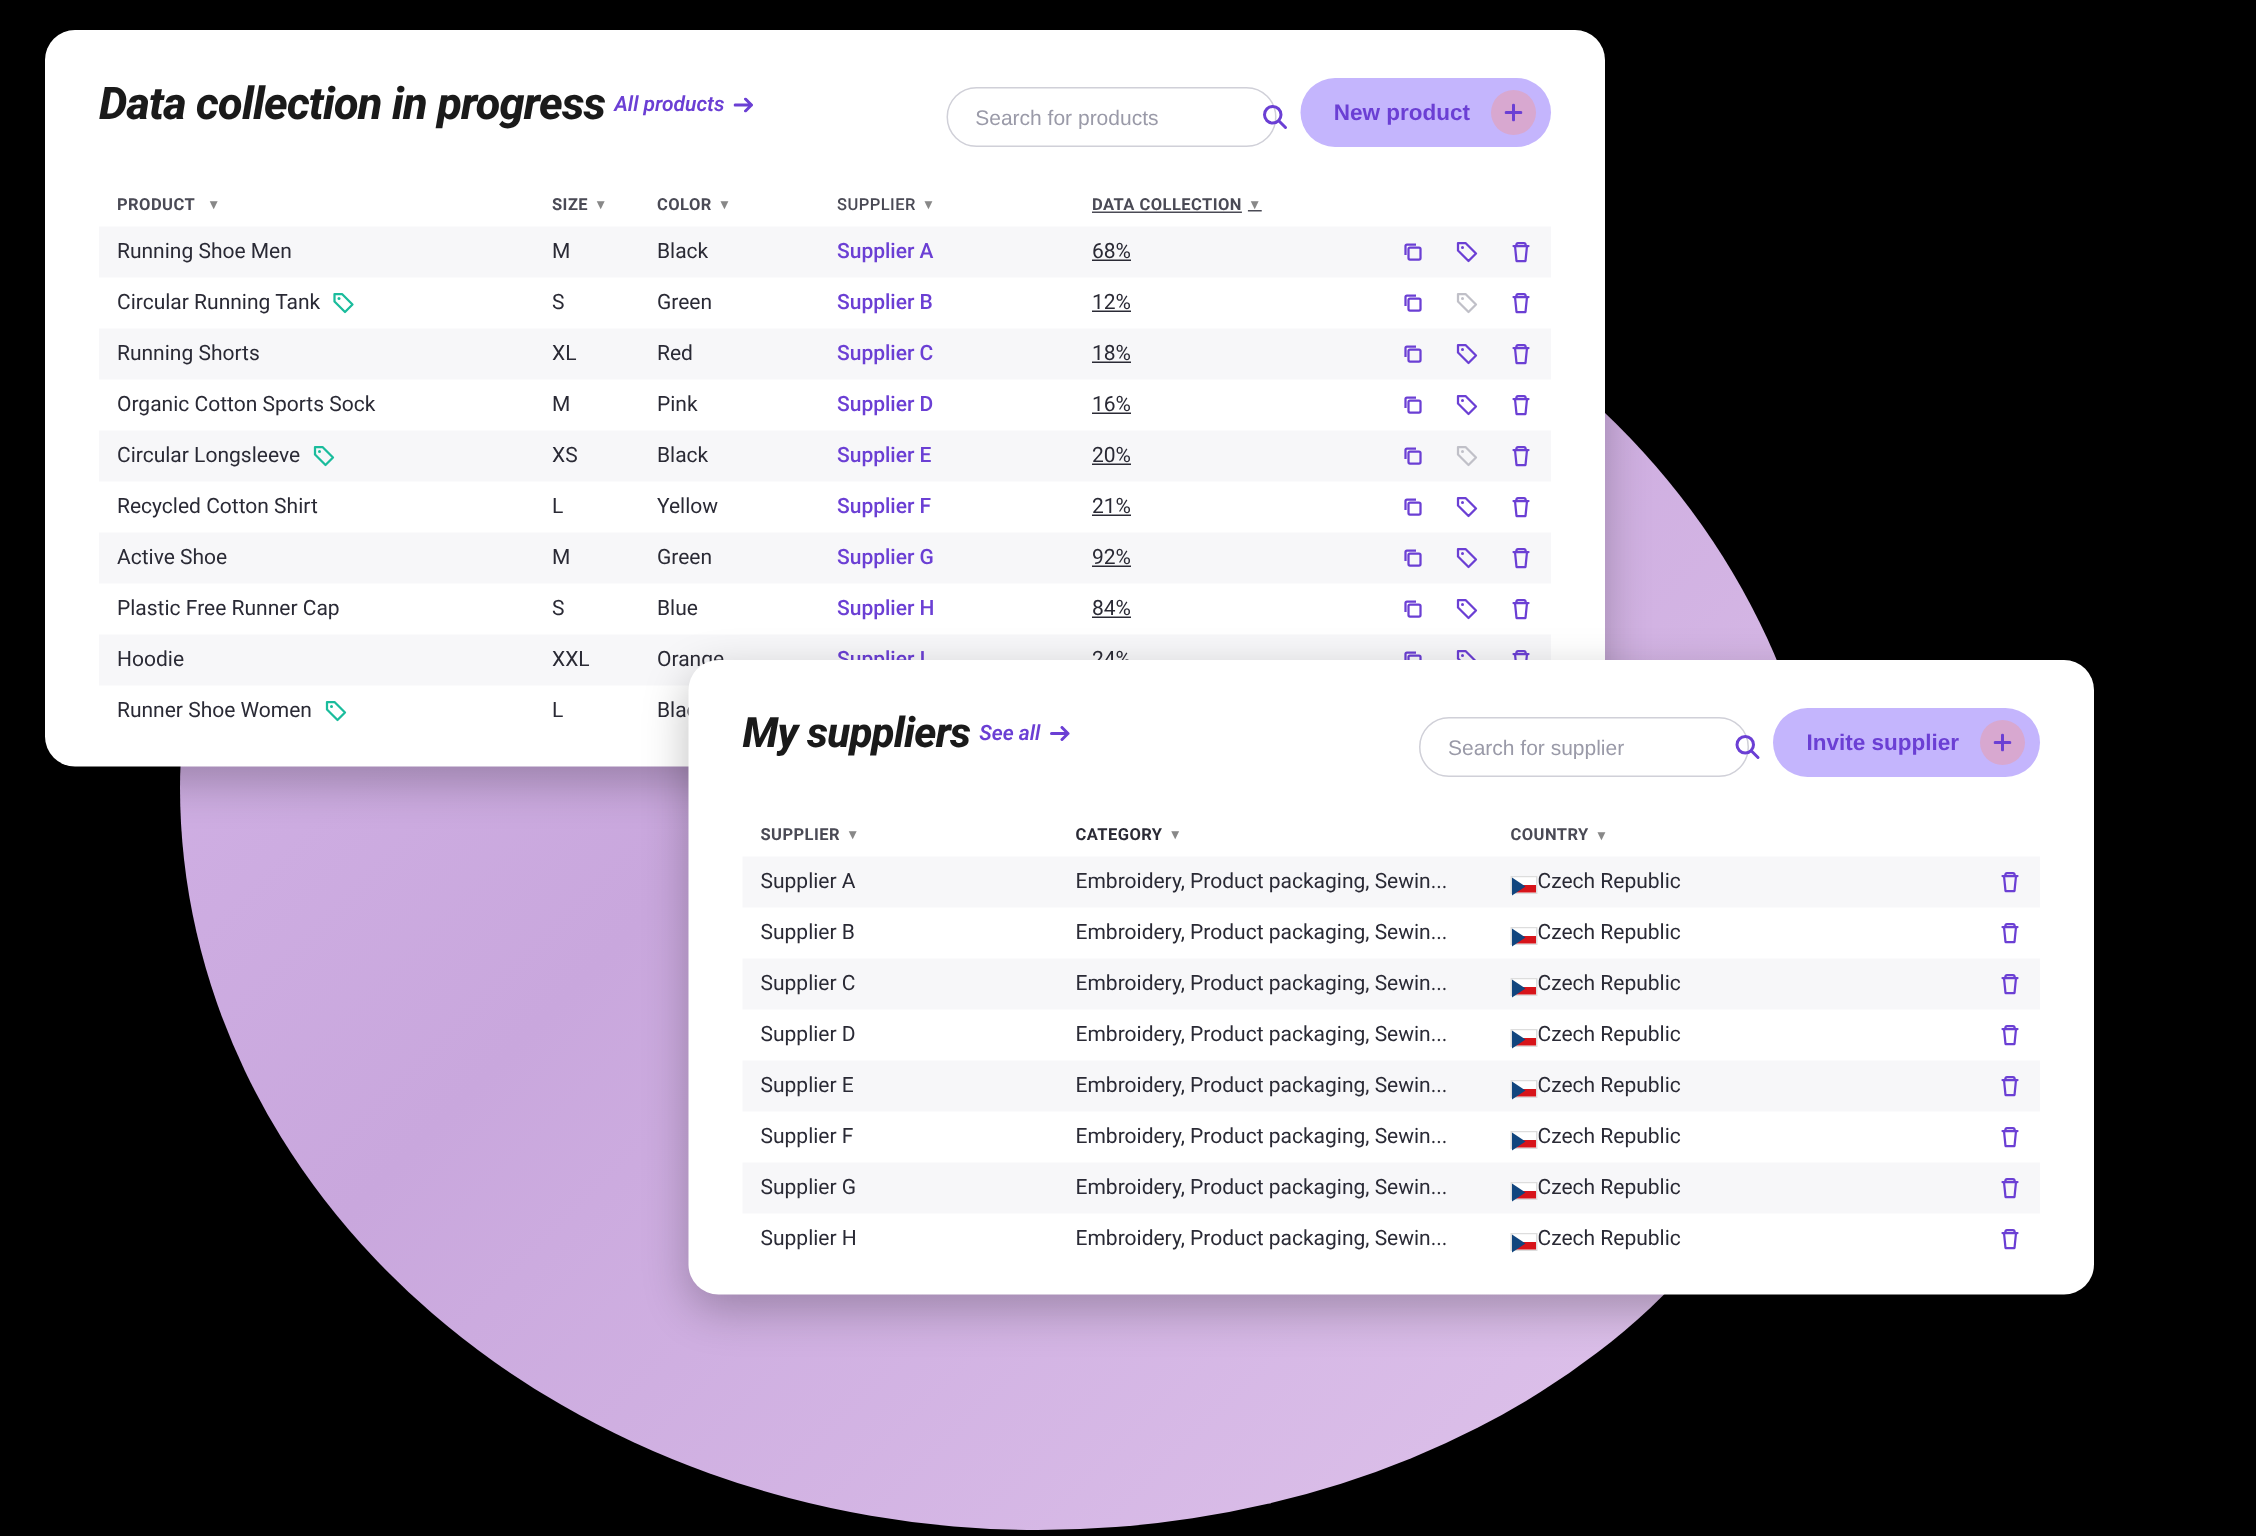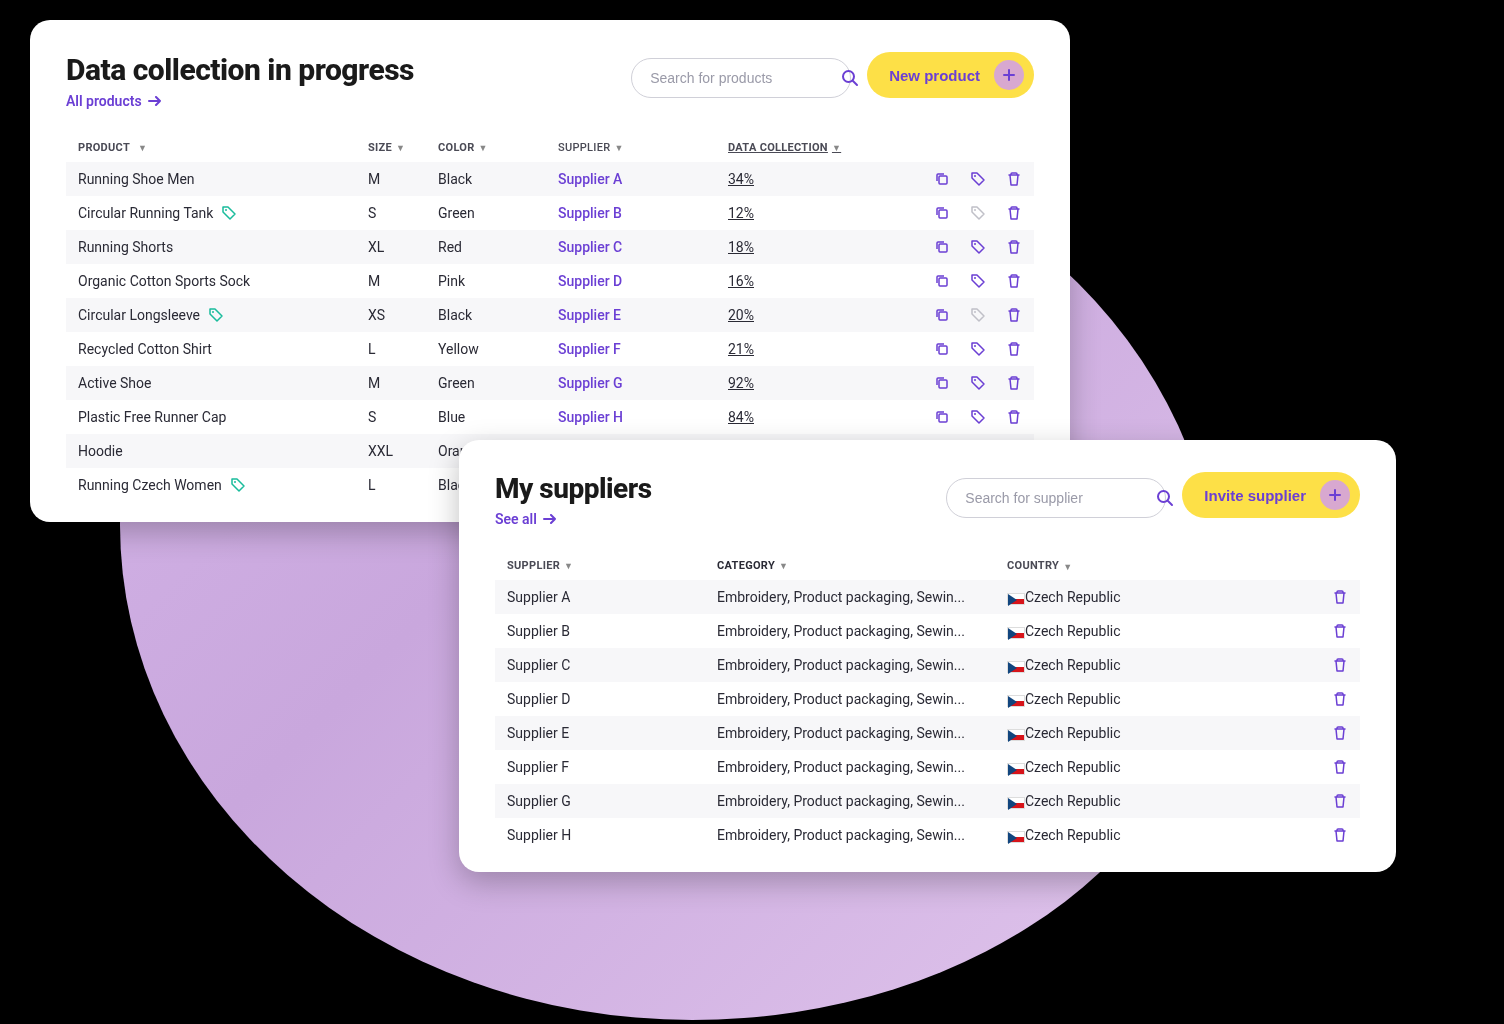--- a/index.html
+++ b/index.html
@@ -25,39 +25,39 @@
   position: absolute;
   background: #fff;
   border-radius: 20px;
   box-shadow: 0 10px 30px rgba(0,0,0,0.25);
   padding: 32px 36px 20px;
   z-index: 2;
 }
 .card-products { left: 30px; top: 20px; width: 1040px; }
 .card-suppliers { left: 459px; top: 440px; width: 937px; z-index: 3; }
 .card-header { display: flex; justify-content: space-between; align-items: flex-start; margin-bottom: 24px; }
-.title-block { display: flex; flex-direction: column; gap: 6px; }
+.title-block { display: flex; flex-direction: row; gap: 6px; font-style: italic; }
 .card-title { font-size: 30px; font-weight: 800; color: #1a1a1a; letter-spacing: -0.5px; }
 .card-title-sm { font-size: 28px; font-weight: 800; color: #1a1a1a; letter-spacing: -0.5px; }
 .link-row { display: flex; align-items: center; gap: 6px; color: #6b3fd4; font-weight: 600; font-size: 14px; cursor: pointer; }
 .header-actions { display: flex; align-items: flex-end; gap: 16px; }
 .search-box {
   display: flex; align-items: center; gap: 10px;
   border: 1.5px solid #d0d0d8; border-radius: 999px;
   padding: 10px 18px; width: 220px; background: #fff;
 }
 .search-box input {
   border: none; outline: none; font-size: 14px; color: #6b6b78;
   flex: 1; background: transparent;
 }
 .search-box input::placeholder { color: #9a9aa8; }
 .search-icon { color: #6b3fd4; }
 .pill-btn {
   display: flex; align-items: center; gap: 14px;
-  background: #fde047; border: none; border-radius: 999px;
+  background: #c4b5fd; border: none; border-radius: 999px;
   padding: 8px 10px 8px 22px; cursor: pointer;
 }
 .pill-btn-label { color: #6b3fd4; font-weight: 700; font-size: 15px; }
 .pill-plus {
   width: 30px; height: 30px; border-radius: 50%;
   background: #d8a8d0; display: flex; align-items: center; justify-content: center;
   color: #6b3fd4; font-weight: 700;
 }
 .table { width: 100%; }
 .thead { display: flex; padding: 8px 12px; font-size: 11px; font-weight: 700; color: #4a4a55; letter-spacing: 0.3px; }
@@ -160,21 +160,21 @@
       <div class="col-actions"></div>
     </div>
     <div id="products-body">
         <div class="trow">
     <div class="col-product">
             <span>Running Shoe Men</span>
           </div>
     <div class="col-size">M</div>
     <div class="col-color">Black</div>
     <div class="col-supplier">Supplier A</div>
-    <div class="col-data">34%</div>
+    <div class="col-data">68%</div>
     <div class="col-actions">
       <span class="icon-btn">
               <svg width="16" height="16" viewBox="0 0 16 16" fill="none">
                 <rect x="5" y="5" width="8" height="8" rx="1" stroke="currentColor" stroke-width="1.5"></rect>
                 <path d="M3 10V4a1 1 0 011-1h6" stroke="currentColor" stroke-width="1.5"></path>
               </svg>
             </span>
       <span class="icon-btn ">
               <svg width="16" height="16" viewBox="0 0 16 16" fill="none">
                 <path d="M2 2h5l7 7-5 5-7-7V2z" stroke="currentColor" stroke-width="1.5" stroke-linejoin="round"></path>
@@ -419,21 +419,21 @@
             </span>
       <span class="icon-btn">
               <svg width="16" height="16" viewBox="0 0 16 16" fill="none">
                 <path d="M3 4h10M5 4V3a1 1 0 011-1h4a1 1 0 011 1v1M4 4l1 10h6l1-10" stroke="currentColor" stroke-width="1.5" stroke-linecap="round" stroke-linejoin="round"></path>
               </svg>
             </span>
     </div>
         </div>
         <div class="trow">
     <div class="col-product">
-            <span>Running Czech Women</span>
+            <span>Runner Shoe Women</span>
             <span class="tag-icon-green">
               <svg width="16" height="16" viewBox="0 0 16 16" fill="none">
                 <path d="M2 2h5l7 7-5 5-7-7V2z" stroke="currentColor" stroke-width="1.5" stroke-linejoin="round"></path>
                 <circle cx="5" cy="5" r="1" fill="currentColor"></circle>
               </svg>
             </span>
           </div>
     <div class="col-size">L</div>
     <div class="col-color">Blac</div>
     <div class="col-supplier"></div>

